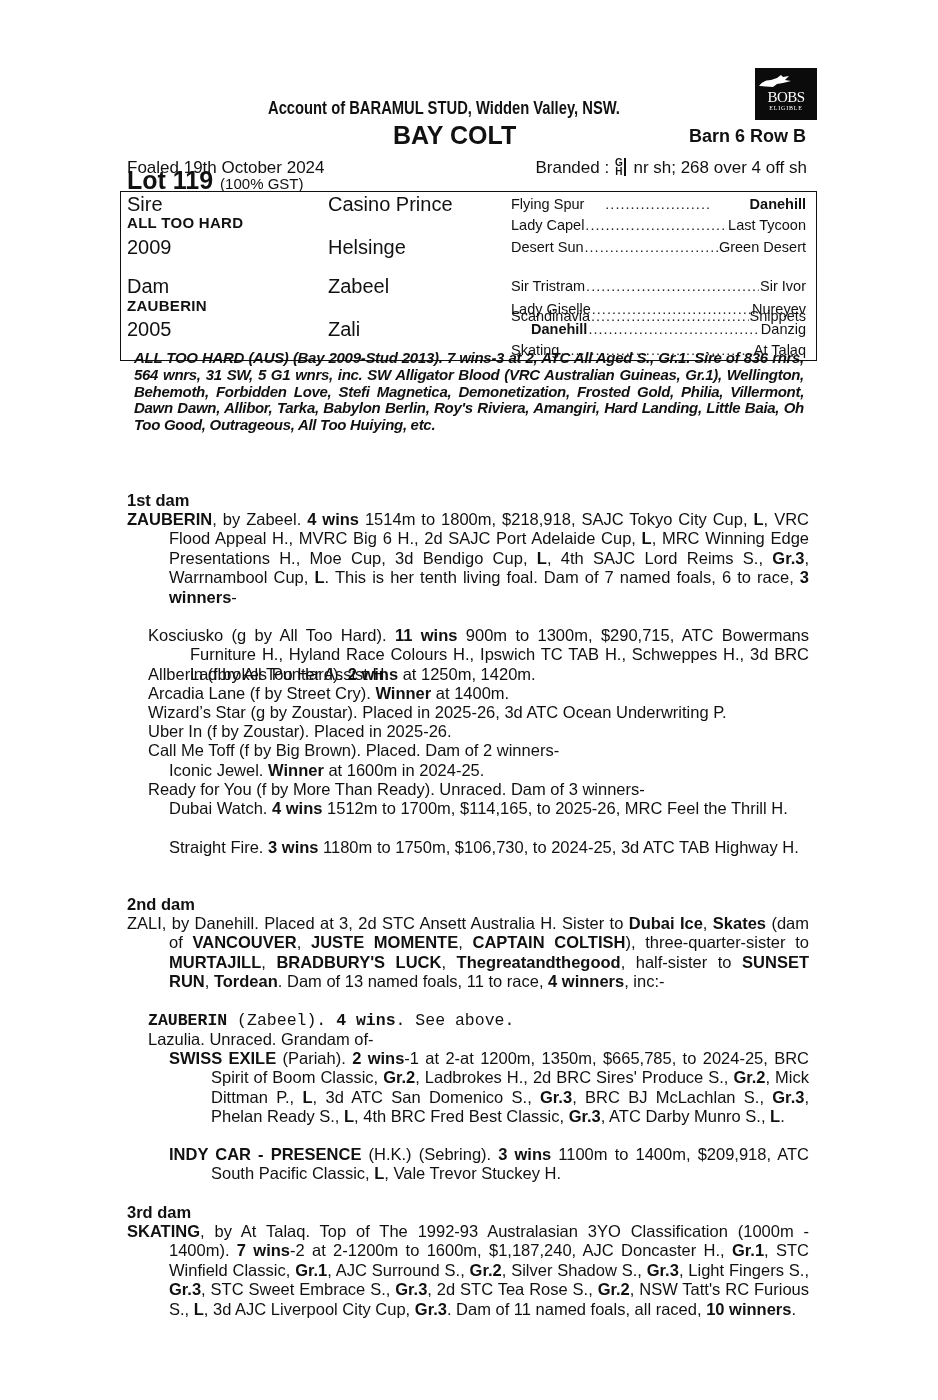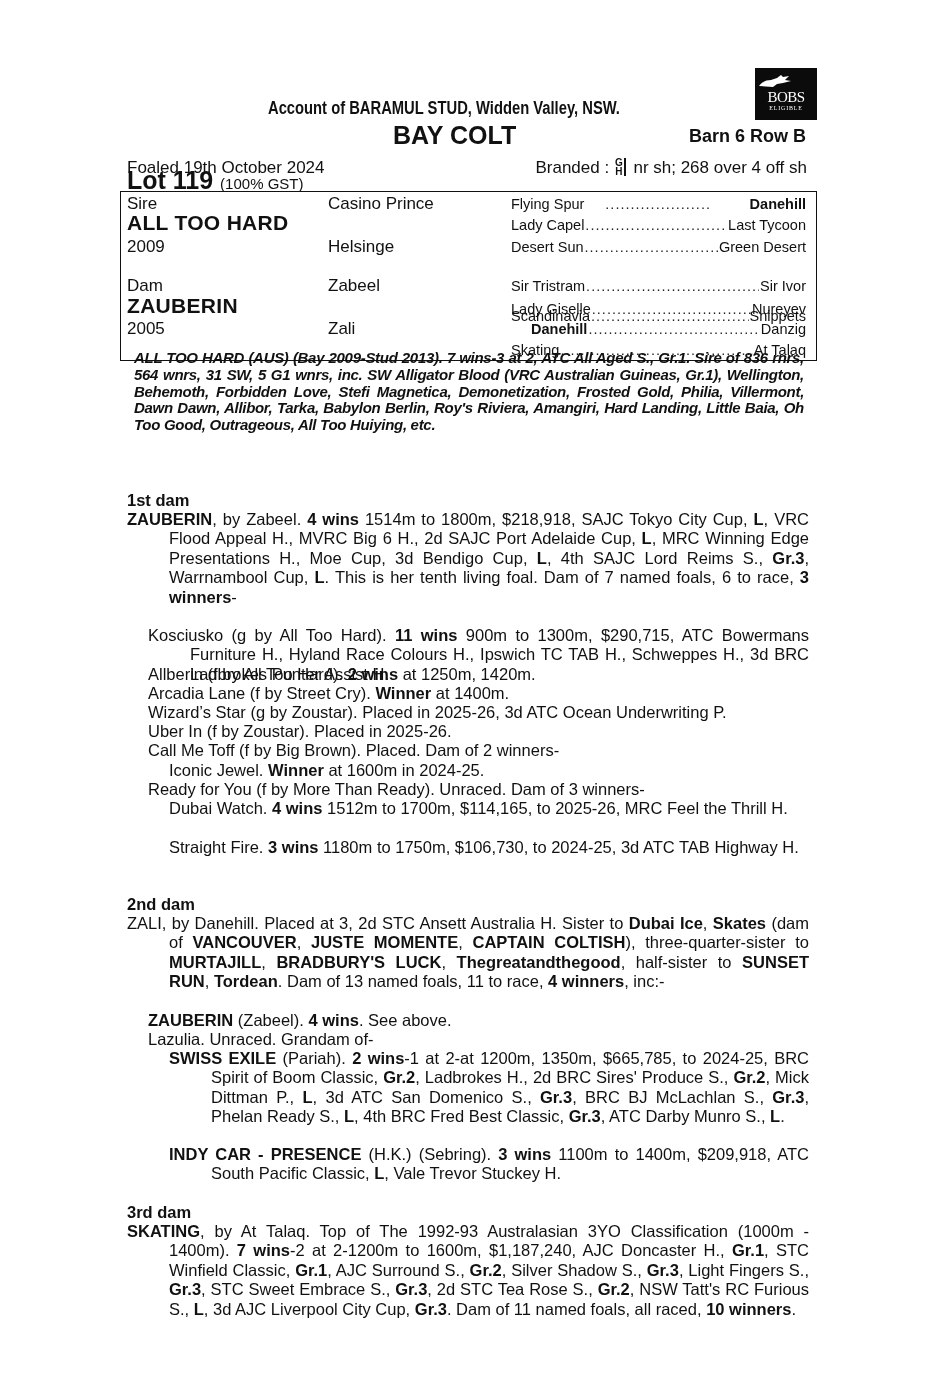--- a/index.html
+++ b/index.html
@@ -18,22 +18,22 @@
   .lot { position:absolute; left:0; top:4px; font-weight:bold; font-size:25px; line-height:30px;margin-top:41px; }
   .gst { font-weight:normal; font-size:15px; }
   .sex { position:absolute; left:266px; top:0; font-weight:bold; font-size:25px; line-height:30px; }
   .barn { position:absolute; right:3px; top:5px; font-weight:bold; font-size:18px; line-height:22px; }
 
   .foaled { position:absolute; left:127px; top:158px; font-size:17px; line-height:20px; }
   .branded { position:absolute; right:131px; top:158px; font-size:17px; line-height:20px; white-space:nowrap; }
   .brand-mark { display:inline-block; vertical-align:-2px; font-weight:bold; font-size:10px; line-height:9px; text-align:center; border-right:2px solid #111; padding-right:1px; margin:0 3px 0 1px; }
 
   .pedigree { position:absolute; left:120px; top:191px; width:695px; height:168px; border:1.5px solid #111; }
-  .ped-cell { position:absolute; font-size:17px; line-height:18px; white-space:nowrap; }
-  .ped-big { font-weight:900; font-size:21px; letter-spacing:0.3px; }
+  .ped-cell { position:absolute; font-size:20px; line-height:18px; white-space:nowrap; }
+  .ped-big { font-weight:900; font-size:15px; letter-spacing:0.3px; }
   .gp { position:absolute; left:390px; width:295px; font-size:14.5px; line-height:18px; display:flex; white-space:nowrap; }
   .gp .dots { flex:1; overflow:hidden; margin:0 1px; letter-spacing:1px; color:#222; }
   .gp .dots::before { content:"................................................................................................"; }
   .b { font-weight:900;margin-left:20px; }
 
   .sire-blurb { position:absolute; left:134px; top:350px; width:670px; font-weight:900; font-size:15px; line-height:16.8px; text-align:justify; letter-spacing:-0.3px;font-style:italic; }
 
   .section-h { position:absolute; left:127px; font-weight:900; font-size:16.5px; line-height:19px; }
   .para { position:absolute; font-size:16.5px; line-height:19.4px; text-align:justify; }
   .para .bold { font-weight:900; }
@@ -146,21 +146,21 @@
     <div class="para l1 hang" style="top: 741px;"><span>Call Me Toff (f by Big Brown). Placed. Dam of 2 winners-</span></div>
     <div class="para l2 hang" style="top: 761px;"><span>Iconic Jewel. </span><span class="bold">Winner</span><span> at 1600m in 2024-25.</span></div>
     <div class="para l1 hang" style="top: 780px;"><span>Ready for You (f by More Than Ready). Unraced. Dam of 3 winners-</span></div>
     <div class="para l2 hang" style="top: 799px;"><span>Dubai Watch. </span><span class="bold">4 wins</span><span> 1512m to 1700m, $114,165, to 2025-26, MRC Feel the Thrill H.</span></div>
     <div class="para l2 hang" style="top: 838px;"><span>Straight Fire. </span><span class="bold">3 wins</span><span> 1180m to 1750m, $106,730, to 2024-25, 3d ATC TAB Highway H.</span></div>
   </div>
 
 <div class="section-h" style="top:895px">2nd dam</div>
 <div id="second-dam">
     <div class="para l0 hang" style="top: 914px;"><span>ZALI, by Danehill. Placed at 3, 2d STC Ansett Australia H. Sister to </span><span class="bold">Dubai Ice</span><span>, </span><span class="bold">Skates</span><span> (dam of </span><span class="bold">VANCOUVER</span><span>, </span><span class="bold">JUSTE MOMENTE</span><span>, </span><span class="bold">CAPTAIN COLTISH</span><span>), three-quarter-sister to </span><span class="bold">MURTAJILL</span><span>, </span><span class="bold">BRADBURY'S LUCK</span><span>, </span><span class="bold">Thegreatandthegood</span><span>, half-sister to </span><span class="bold">SUNSET RUN</span><span>, </span><span class="bold">Tordean</span><span>. Dam of 13 named foals, 11 to race, </span><span class="bold">4 winners</span><span>, inc:-</span></div>
-    <div class="para l1 hang" style="top: 1011px;"><span class="bold">ZAUBERIN</span><span> (Zabeel). </span><span class="bold">4 wins</span><span>. See above.</span></div>
+    <div class="para l1 hang" style="top: 1011px; font-family: Liberation Mono, monospace;"><span class="bold">ZAUBERIN</span><span> (Zabeel). </span><span class="bold">4 wins</span><span>. See above.</span></div>
     <div class="para l1 hang" style="top: 1030px;"><span>Lazulia. Unraced. Grandam of-</span></div>
     <div class="para l2 hang" style="top: 1049px;"><span class="bold">SWISS EXILE</span><span> (Pariah). </span><span class="bold">2 wins</span><span>-1 at 2-at 1200m, 1350m, $665,785, to 2024-25, BRC Spirit of Boom Classic, </span><span class="bold">Gr.2</span><span>, Ladbrokes H., 2d BRC Sires' Produce S., </span><span class="bold">Gr.2</span><span>, Mick Dittman P., </span><span class="bold">L</span><span>, 3d ATC San Domenico S., </span><span class="bold">Gr.3</span><span>, BRC BJ McLachlan S., </span><span class="bold">Gr.3</span><span>, Phelan Ready S., </span><span class="bold">L</span><span>, 4th BRC Fred Best Classic, </span><span class="bold">Gr.3</span><span>, ATC Darby Munro S., </span><span class="bold">L</span><span>.</span></div>
     <div class="para l2 hang" style="top: 1145px;"><span class="bold">INDY CAR - PRESENCE</span><span> (H.K.) (Sebring). </span><span class="bold">3 wins</span><span> 1100m to 1400m, $209,918, ATC South Pacific Classic, </span><span class="bold">L</span><span>, Vale Trevor Stuckey H.</span></div>
   </div>
 
 <div class="section-h" style="top:1203px">3rd dam</div>
 <div id="third-dam">
     <div class="para l0 hang" style="top: 1222px;"><span class="bold">SKATING</span><span>, by At Talaq. Top of The 1992-93 Australasian 3YO Classification (1000m - 1400m). </span><span class="bold">7 wins</span><span>-2 at 2-1200m to 1600m, $1,187,240, AJC Doncaster H., </span><span class="bold">Gr.1</span><span>, STC Winfield Classic, </span><span class="bold">Gr.1</span><span>, AJC Surround S., </span><span class="bold">Gr.2</span><span>, Silver Shadow S., </span><span class="bold">Gr.3</span><span>, Light Fingers S., </span><span class="bold">Gr.3</span><span>, STC Sweet Embrace S., </span><span class="bold">Gr.3</span><span>, 2d STC Tea Rose S., </span><span class="bold">Gr.2</span><span>, NSW Tatt's RC Furious S., </span><span class="bold">L</span><span>, 3d AJC Liverpool City Cup, </span><span class="bold">Gr.3</span><span>. Dam of 11 named foals, all raced, </span><span class="bold">10 winners</span><span>.</span></div>
   </div>
 

